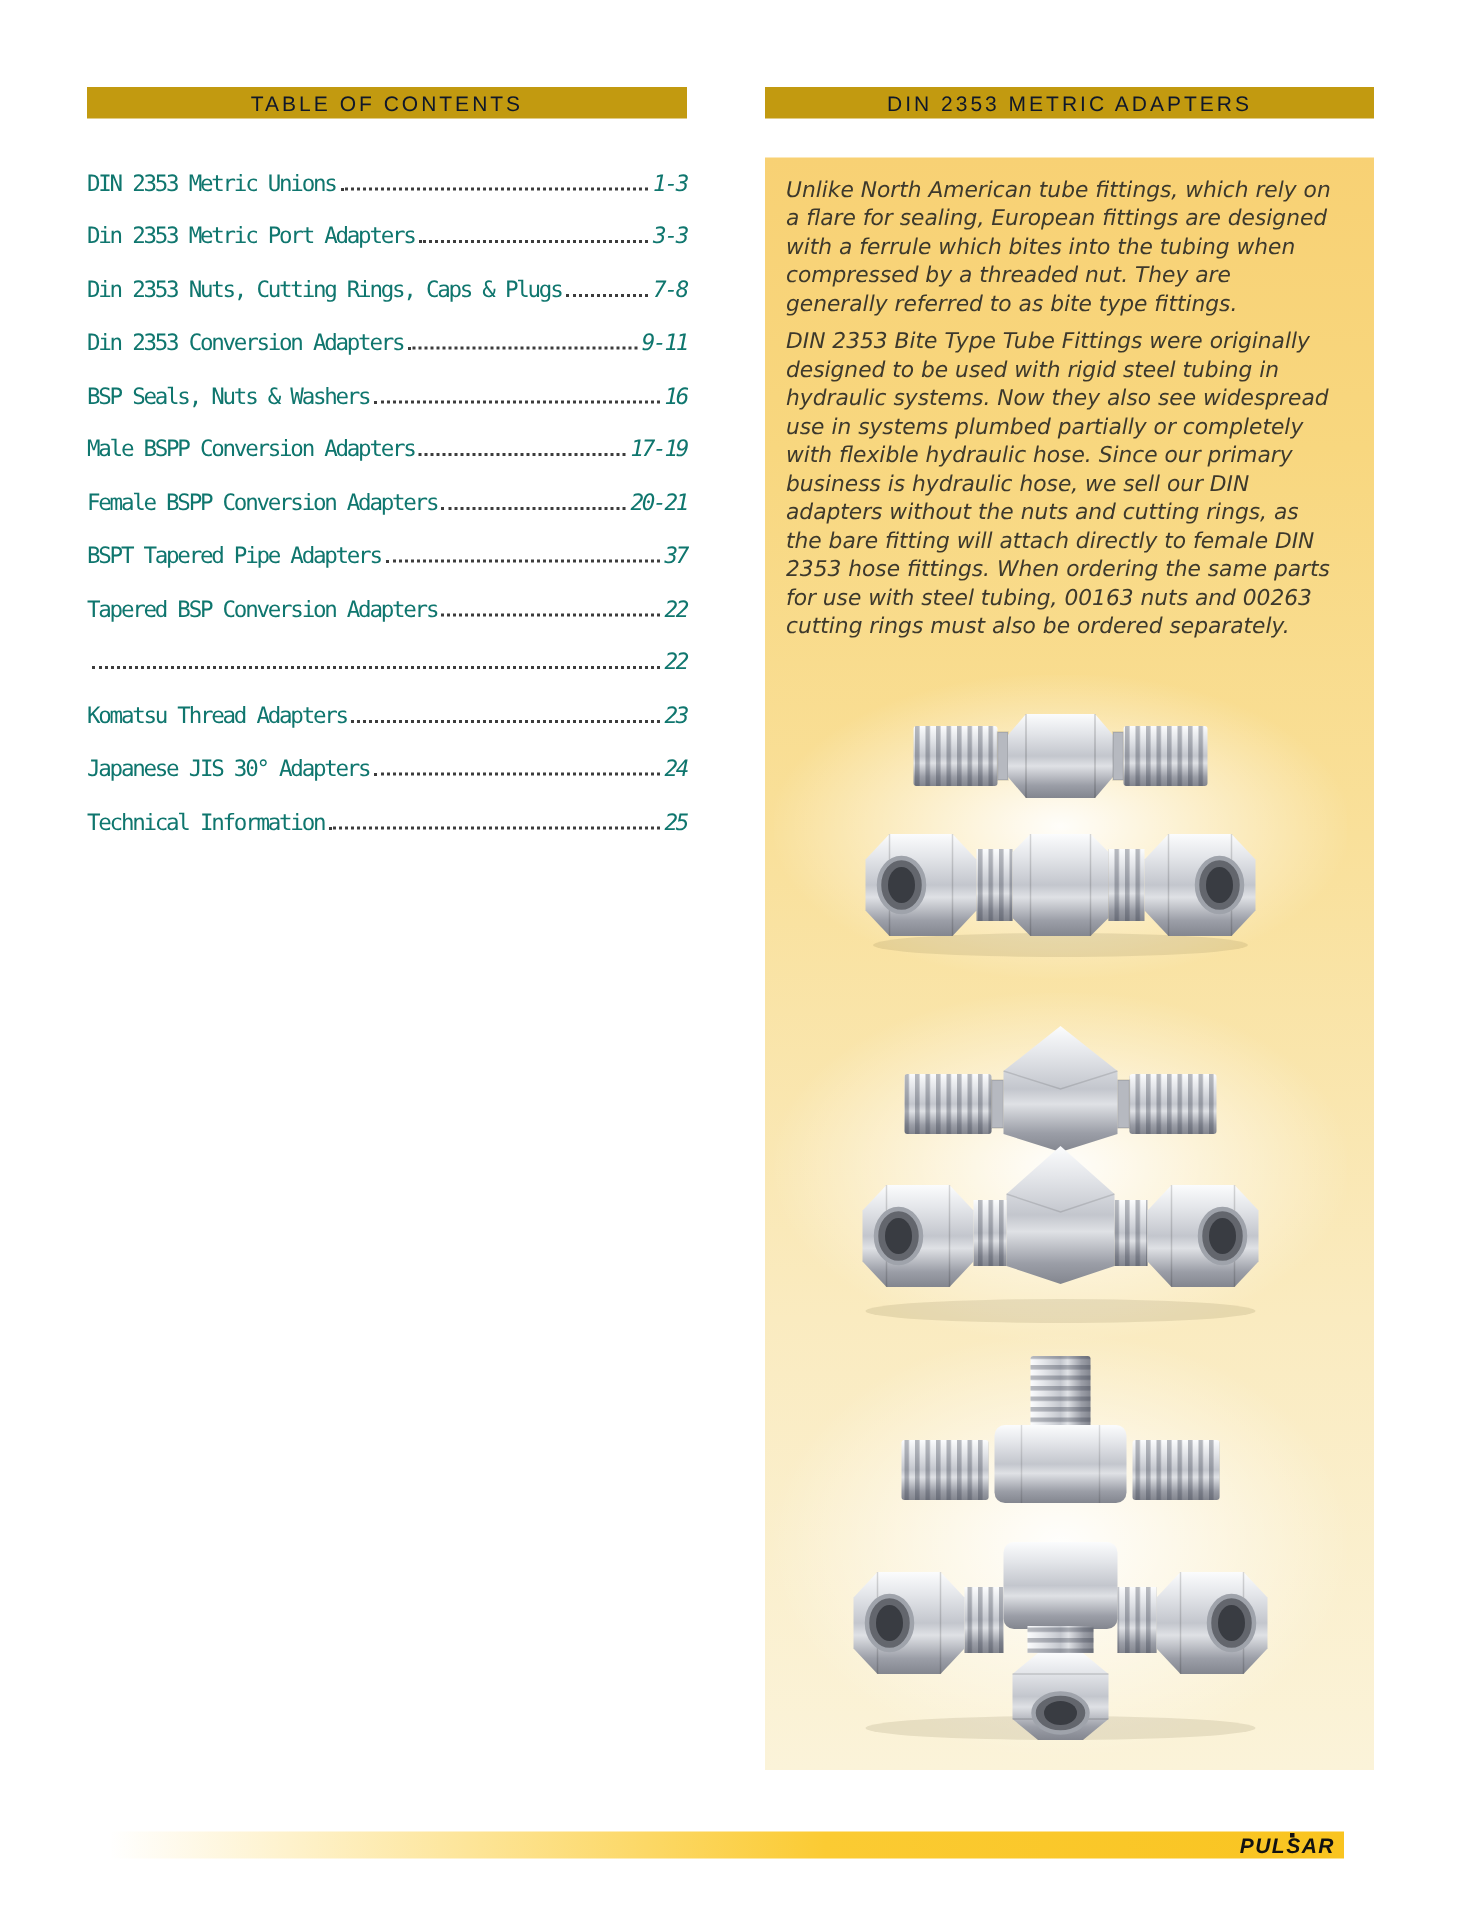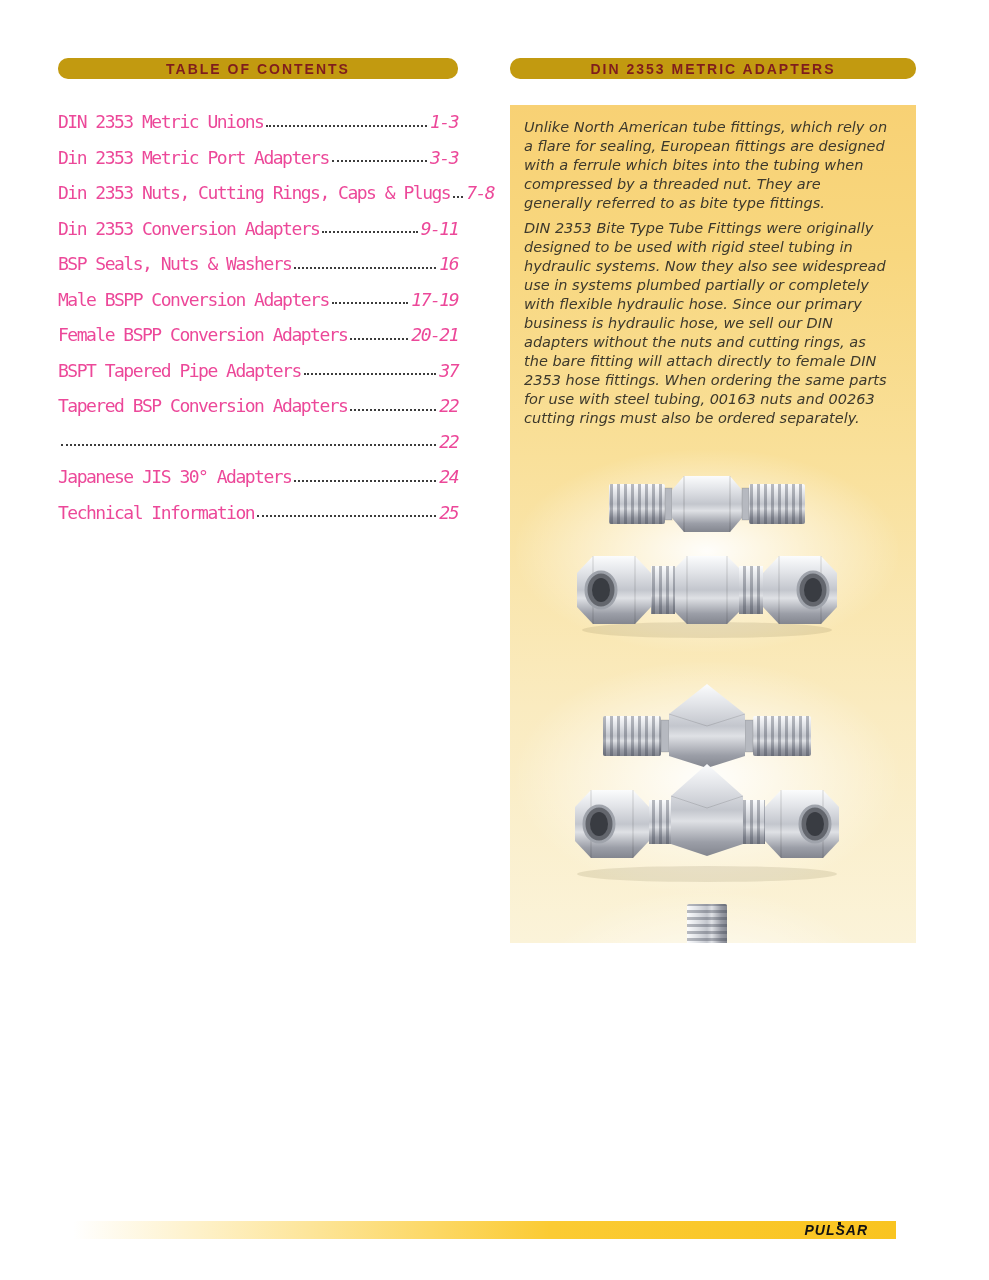--- a/index.html
+++ b/index.html
@@ -2,42 +2,42 @@
 <html><head>
 <meta charset="utf-8">
 <style>
   html,body{margin:0;padding:0;}
   body{
     width:989px;height:1280px;position:relative;background:#ffffff;
     font-family:"DejaVu Sans", sans-serif;overflow:hidden;
   }
   
   .banner{
-    height:21px;background:#C29A10;color:#7f1d1d;
+    height:21px;background:#C29A10;color:#0f172a;
     display:flex;align-items:center;justify-content:center;
-    font-family:"Liberation Sans", sans-serif;font-weight:700;
-    font-size:14px;letter-spacing:2px;border-radius:10px;
+    font-family:"Liberation Sans", sans-serif;font-weight:400;
+    font-size:14px;letter-spacing:2px;
   }
   
   .toc-col{position:absolute;left:58px;top:58px;width:400px;}
   .toc-list{margin-top:25px;}
   .toc-row{
     height:35.5px;display:flex;align-items:center;
     font-family:"DejaVu Sans Mono", monospace;
-    font-size:18px;letter-spacing:-1.5px;color:#ec4899;white-space:nowrap;
+    font-size:15px;letter-spacing:-1.5px;color:#0f766e;white-space:nowrap;
   }
   .toc-leader{
     flex:1;border-bottom:2px dotted #3c3c3c;
     margin:0 3px;transform:translateY(4px);min-width:10px;
   }
   .toc-pages{text-align:right;font-style:italic;}
   
   .adapters-col{position:absolute;left:490px;top:58px;width:406px;margin-left:20px;}
   .info-panel{
-    margin-top:26px;height:838px;box-sizing:border-box;
+    margin-top:26px;height:1075px;box-sizing:border-box;
     padding:13px 26px 0 14px;overflow:hidden;
     background:linear-gradient(180deg,#F8D174 0%,#F8D77F 18%,#F9E09A 42%,#FAEBC0 72%,#FBF3D9 100%);
   }
   .panel-text{
     font-style:italic;font-size:14.5px;line-height:19px;color:#3d392c;
     margin:0 0 6px 0;
   }
   .panel-text .lead{font-weight:400;}
   
   .photo{position:relative;margin:0 auto;display:flex;justify-content:center;}
@@ -50,21 +50,21 @@
   .photo-2{margin-top:22px;}
   .photo-3{margin-top:8px;}
   
   .footer-bar{
     position:absolute;left:73px;top:1221px;width:823px;height:18px;
     background:linear-gradient(90deg, rgba(251,203,51,0) 0%, #FBCB33 58%, #F9C420 100%);
     display:flex;align-items:center;justify-content:flex-end;
   }
   .brand-logo{
     font-family:"Liberation Sans", sans-serif;font-weight:700;font-style:italic;
-    font-size:14px;letter-spacing:1px;color:#121212;padding-right:28px;
+    font-size:14px;letter-spacing:1px;color:#121212;padding-right:6px;
     position:relative;line-height:18px;
   }
   .brand-logo .tm-dot{
     position:absolute;top:1px;left:34px;width:3px;height:3px;background:#121212;
   }
   .hidden-defs{position:absolute;width:0;height:0;overflow:hidden;}
 </style>
 </head>
 <body>
 
@@ -153,20 +153,25 @@
     <span class="toc-title">Tapered BSP Conversion Adapters</span>
     <span class="toc-leader"></span>
     <span class="toc-pages">22</span>
   </div>
 
   <div class="toc-row">
     <span class="toc-leader"></span>
     <span class="toc-pages">22</span>
   </div>
 
+  <div class="toc-row">
+    <span class="toc-title">Komatsu Thread Adapters</span>
+    <span class="toc-leader"></span>
+    <span class="toc-pages">23</span>
+  </div>
 
   <div class="toc-row">
     <span class="toc-title">Japanese JIS 30° Adapters</span>
     <span class="toc-leader"></span>
     <span class="toc-pages">24</span>
   </div>
 
   <div class="toc-row">
     <span class="toc-title">Technical Information</span>
     <span class="toc-leader"></span>

